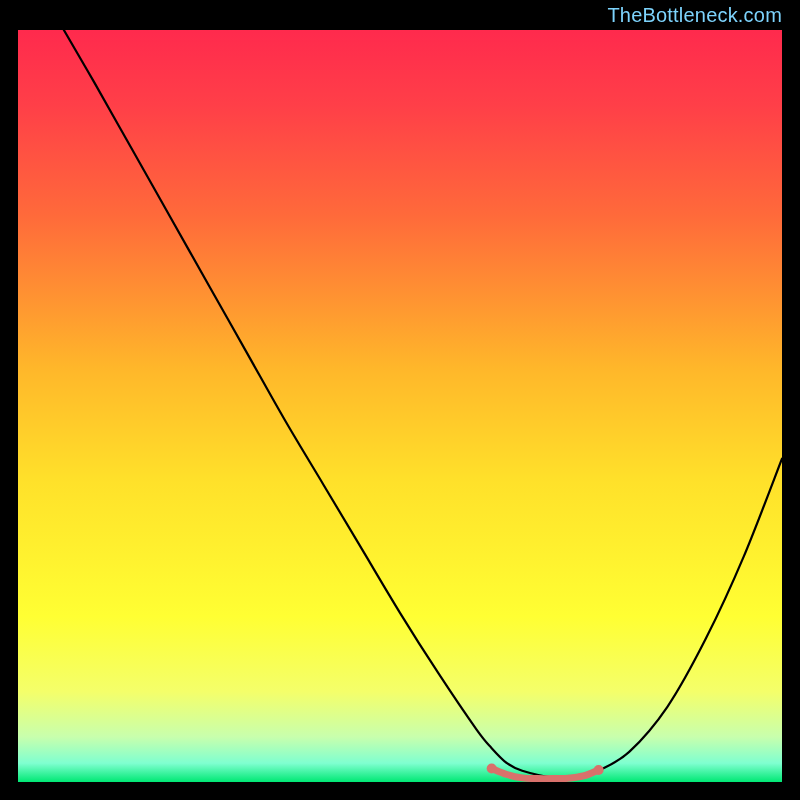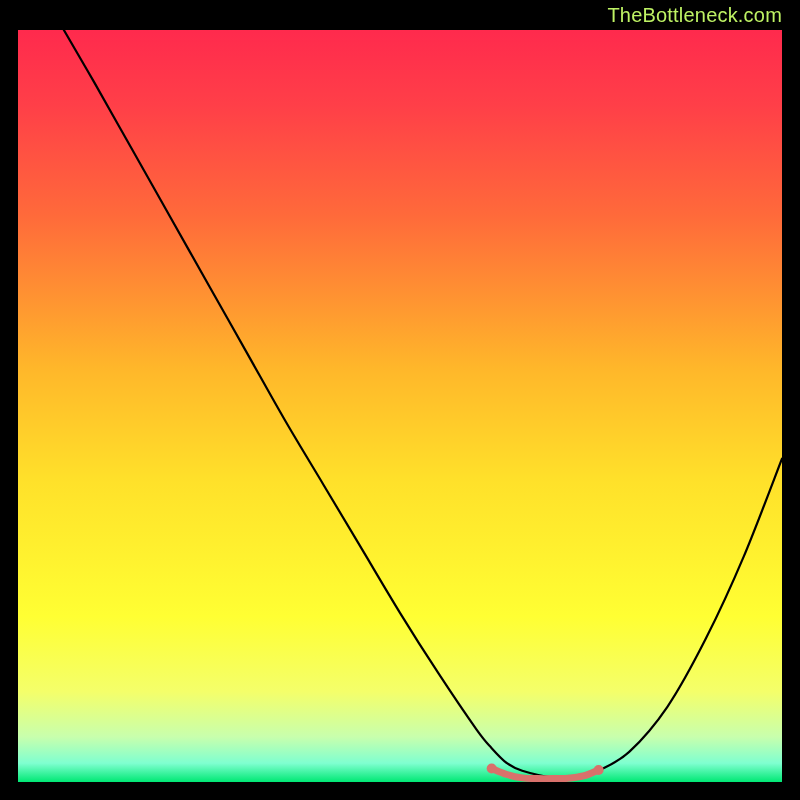--- a/index.html
+++ b/index.html
@@ -25,21 +25,21 @@
     width: 764px;
     height: 752px;
   }
   .watermark {
     position: absolute;
     top: 4px;
     right: 18px;
     font-family: Arial, Helvetica, sans-serif;
     font-size: 20px;
     font-weight: 500;
-    color: #bef264;
+    color: #7dd3fc;
     letter-spacing: 0.2px;
   }
 </style>
 </head>
 <body>
 
 <div class="watermark">TheBottleneck.com</div>
 
 <div class="frame">
   <svg class="plot" viewBox="0 0 764 752" preserveAspectRatio="none">

